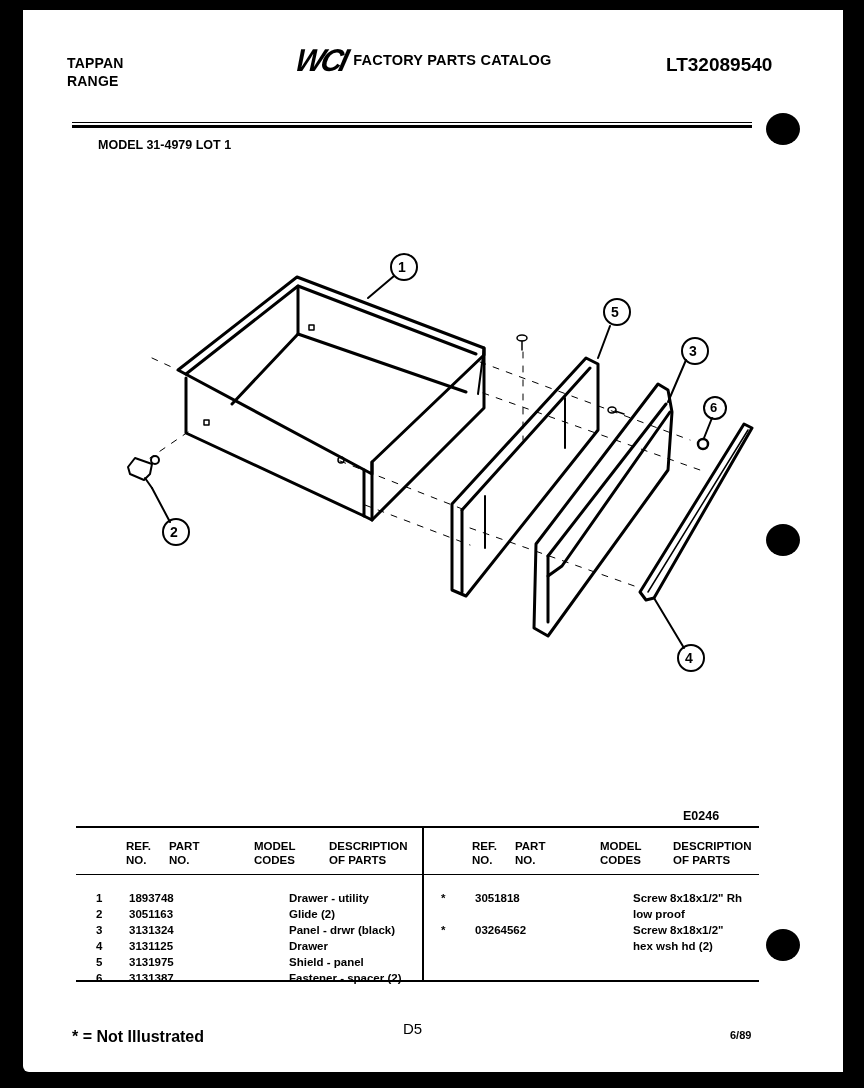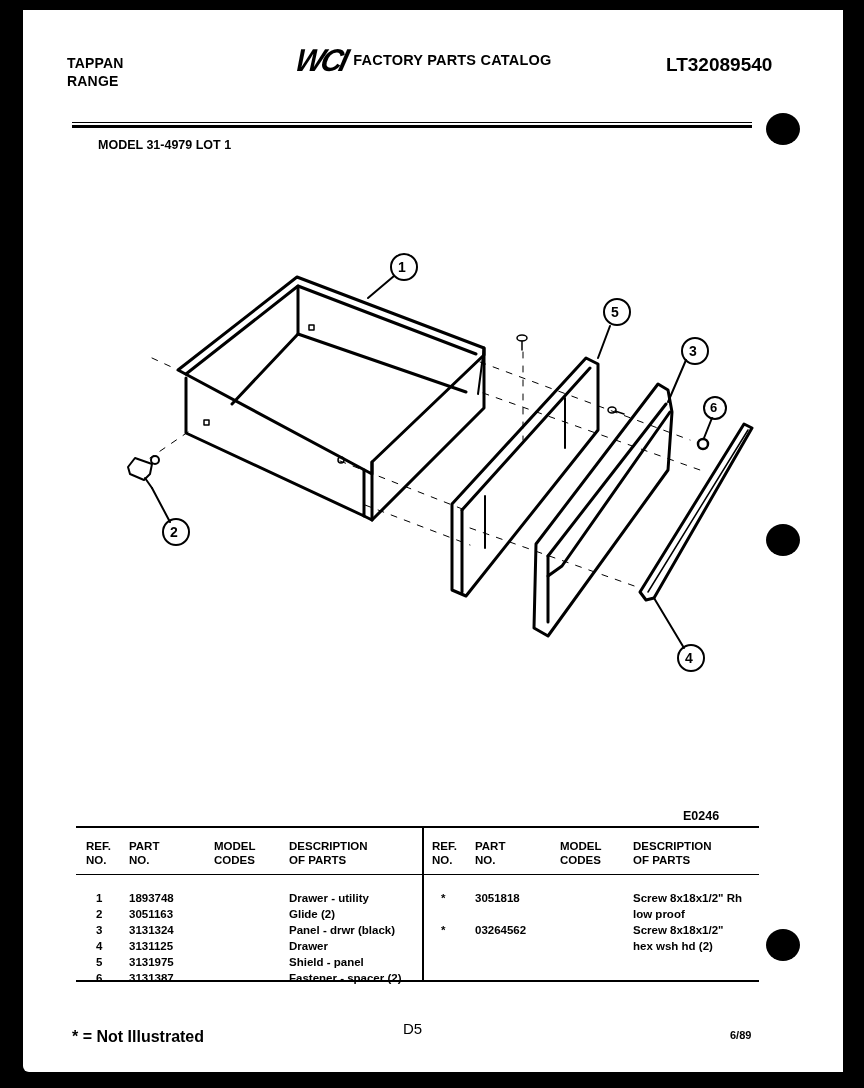--- a/index.html
+++ b/index.html
@@ -20,21 +20,21 @@
     .doc-id { left: 666px; top: 54px; font-weight: bold; font-size: 19px; }
     .rule-thin { left: 72px; top: 122px; width: 680px; height: 1px; background: #000; }
     .rule-thick { left: 72px; top: 125px; width: 680px; height: 3px; background: #000; }
     .model { left: 74px; top: 138px; font-weight: bold; font-size: 12.5px; padding-left: 24px; }
     .punch { width: 34px; height: 32px; border-radius: 50%; background: #000; left: 766px; }
     .diag-code { left: 683px; top: 781px; font-weight: bold; font-size: 12.5px; margin-top: 28px; }
     .tbl-top { left: 76px; top: 826px; width: 683px; height: 2px; background: #000; }
     .tbl-bot { left: 76px; top: 980px; width: 683px; height: 2px; background: #000; }
     .tbl-mid { left: 76px; top: 874px; width: 683px; height: 1px; background: #000; }
     .tbl-vert { left: 422px; top: 828px; width: 2px; height: 152px; background: #000; }
-    .th { font-weight: bold; font-size: 11.5px; line-height: 14px; top: 839px; }
+    .th { font-weight: bold; font-size: 11.5px; line-height: 14px; top: 839px; margin-left: 40px; }
     .td { font-weight: bold; font-size: 11.5px; line-height: 16px; }
     .col { position: absolute; top: 882px; }
     .footer-note { left: 72px; top: 1028px; font-weight: bold; font-size: 16px; text-align: center; }
     .page-no { left: 403px; top: 1020px; font-weight: normal; font-size: 15px; }
     .date { left: 730px; top: 1029px; font-weight: bold; font-size: 11px; }
   </style>
 </head>
 <body>
 
 <div class="page"></div>

